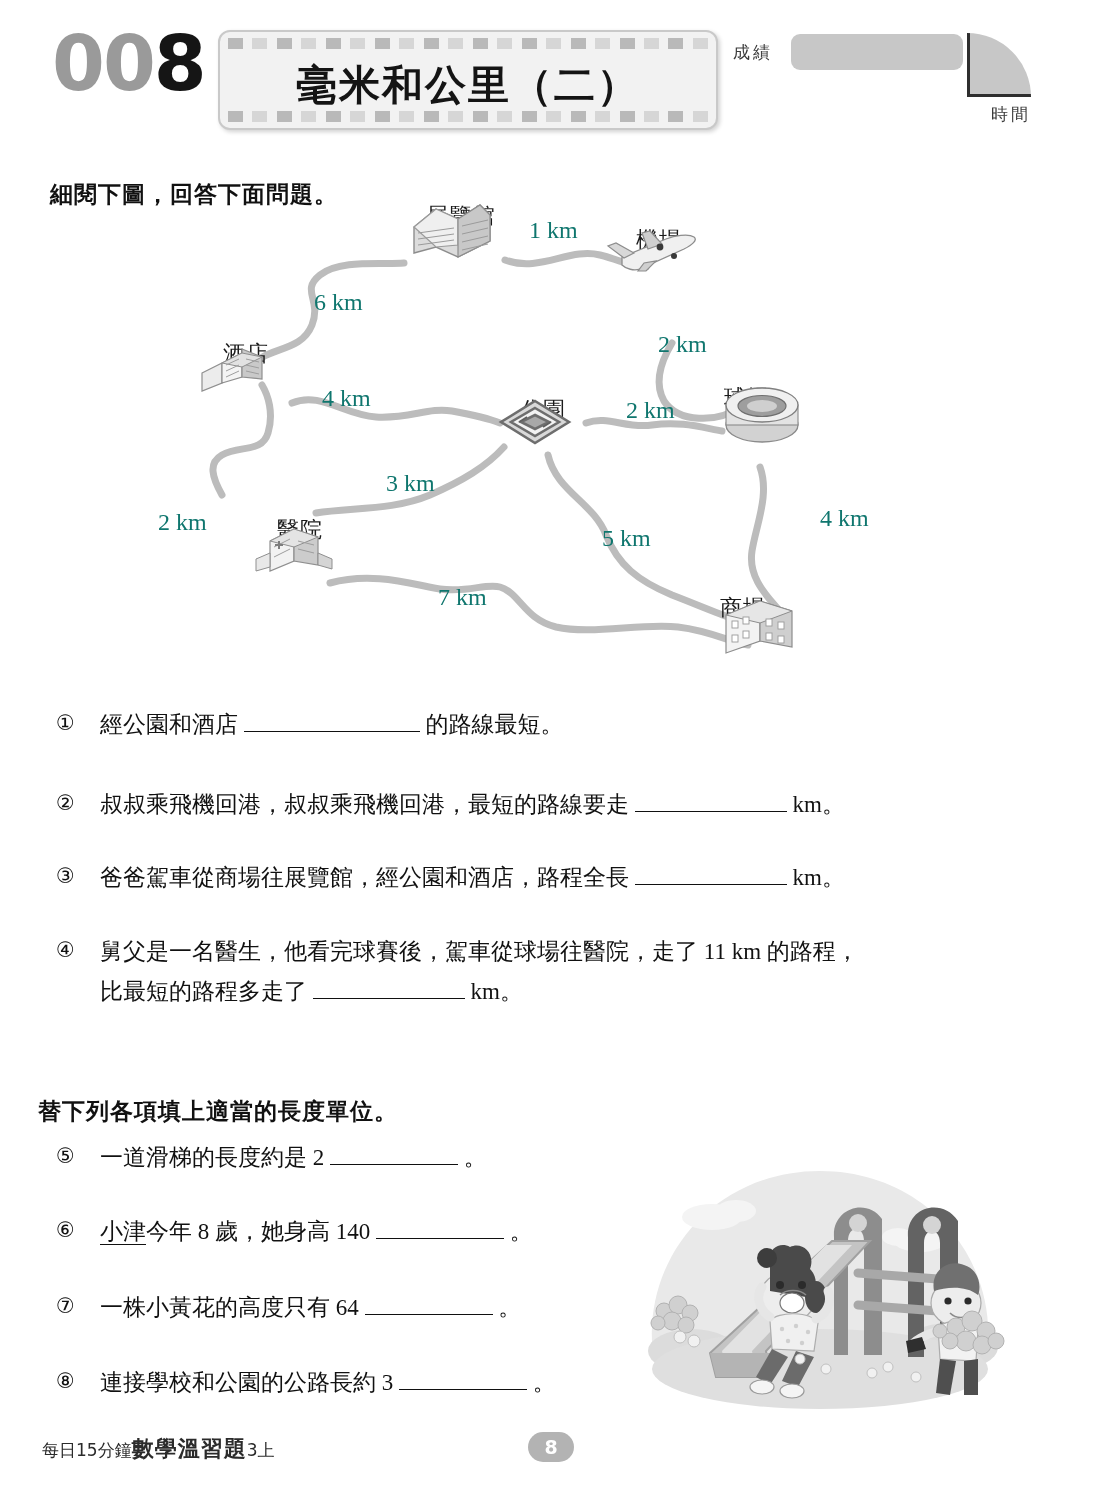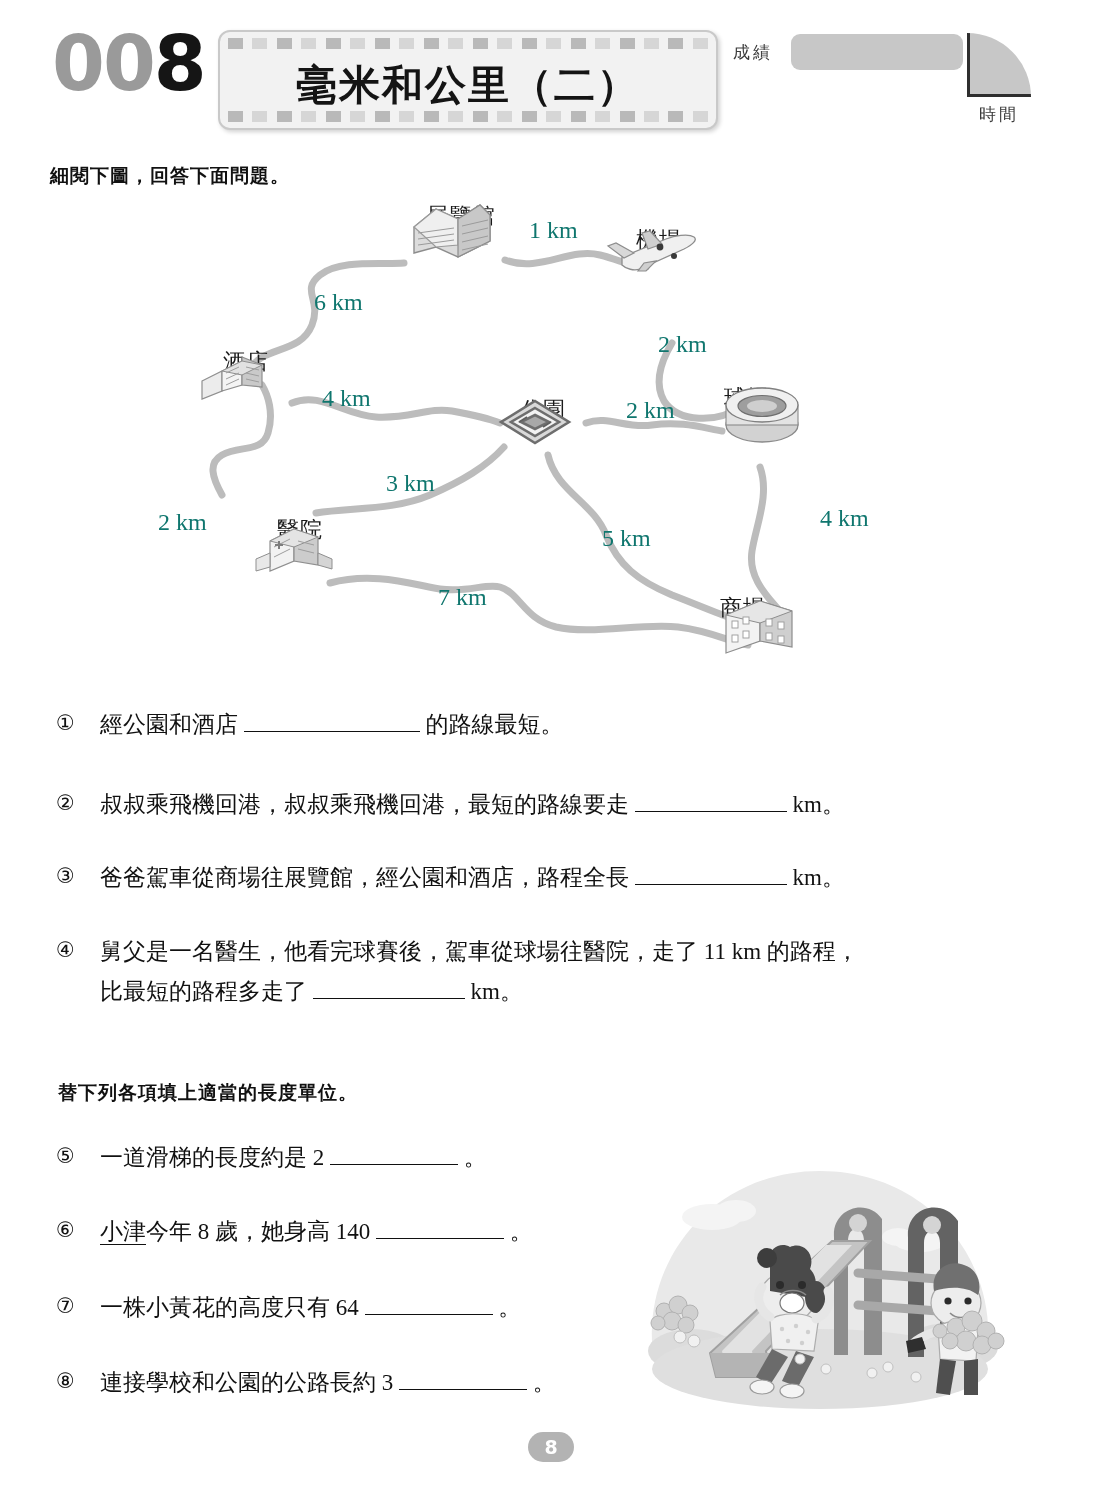--- a/index.html
+++ b/index.html
@@ -100,35 +100,36 @@
     border-top-right-radius: 64px;
     border-left: 3px solid #2e2e2e;
     border-bottom: 3px solid #2e2e2e;
   }
   .time-label {
     margin-top: 6px;
     font-family: "DejaVu Sans", sans-serif;
     font-size: 17px;
     color: #3b3b3b;
     letter-spacing: 3px;
-    text-align: center;
+    text-align: right;
     width: 64px;
   }
 
   
   .instruction {
     position: absolute;
     font-family: "DejaVu Sans", sans-serif;
-    font-size: 19px;
+    font-size: 23px;
     font-weight: bold;
     color: #111;
     letter-spacing: 1px;
+    margin-top: 16px;
   }
   #instr-1 { left: 50px; top: 163px; }
-  #instr-2 { left: 58px; top: 1080px; }
+  #instr-2 { left: 38px; top: 1080px; }
 
   
   .map { position: absolute; left: 0; top: 195px; width: 1101px; height: 490px; }
   .map svg { position: absolute; left: 0; top: 0; }
 
   .place { position: absolute; text-align: center; }
   .place .glyph { display: block; margin: 0 auto; }
   .place .caption {
     font-family: "DejaVu Sans", sans-serif;
     font-size: 22px;
@@ -318,21 +319,21 @@
       <path d="M18,32 L62,14 C70,11 84,8 90,12 C94,15 88,20 80,24 L36,44 C30,46 22,44 18,40 Z" fill="#f0f0f0" stroke="#8d8d8d" stroke-width="1.3"></path>
       <path d="M30,28 L12,18 L4,21 L20,33 Z" fill="#d8d8d8" stroke="#8d8d8d" stroke-width="1.2"></path>
       <path d="M44,24 L38,8 L46,6 L58,19 Z" fill="#cfcfcf" stroke="#8d8d8d" stroke-width="1.2"></path>
       <path d="M40,38 L34,46 L42,46 L52,36 Z" fill="#cfcfcf" stroke="#8d8d8d" stroke-width="1.2"></path>
       <circle cx="56" cy="22" r="3.4" fill="#3a3a3a"></circle>
       <circle cx="70" cy="31" r="3" fill="#3a3a3a"></circle>
     </svg>
     <span class="caption">機場</span>
   </div>
 
-  <div class="place" style="left:196px; top:152px; width:100px;">
+  <div class="place" style="left:196px; top:144px; width:100px;">
     <svg class="glyph" width="80" height="58" viewBox="0 0 80 58">
       <polygon points="6,34 26,24 26,44 6,52" fill="#ececec" stroke="#8f8f8f" stroke-width="1.2"></polygon>
       <polygon points="26,24 46,14 46,38 26,44" fill="#f4f4f4" stroke="#8f8f8f" stroke-width="1.2"></polygon>
       <polygon points="46,10 66,18 66,40 46,38" fill="#c9c9c9" stroke="#8f8f8f" stroke-width="1.2"></polygon>
       <polygon points="26,24 46,14 66,18 46,28" fill="#e2e2e2" stroke="#8f8f8f" stroke-width="1"></polygon>
       <g stroke="#9e9e9e" stroke-width="1">
         <line x1="50" y1="20" x2="63" y2="23"></line>
           <line x1="50" y1="26" x2="63" y2="29"></line>
         <line x1="50" y1="32" x2="63" y2="35"></line>
         <line x1="30" y1="26" x2="43" y2="20"></line>
@@ -597,14 +598,17 @@
       <circle cx="180" cy="214" r="5"></circle>
         <circle cx="206" cy="224" r="5"></circle>
       <circle cx="252" cy="228" r="5"></circle>
         <circle cx="268" cy="222" r="5"></circle>
       <circle cx="296" cy="232" r="5"></circle>
     </g>
   </svg>
 </div>
 
 <div class="footer">
+  <div class="footer-text">
+    <span class="f-small">每日15分鐘</span><span class="f-big">數學溫習題</span><span class="f-small">3上</span>
+  </div>
   <div class="page-badge">8</div>
 </div>
 
 </body></html>

